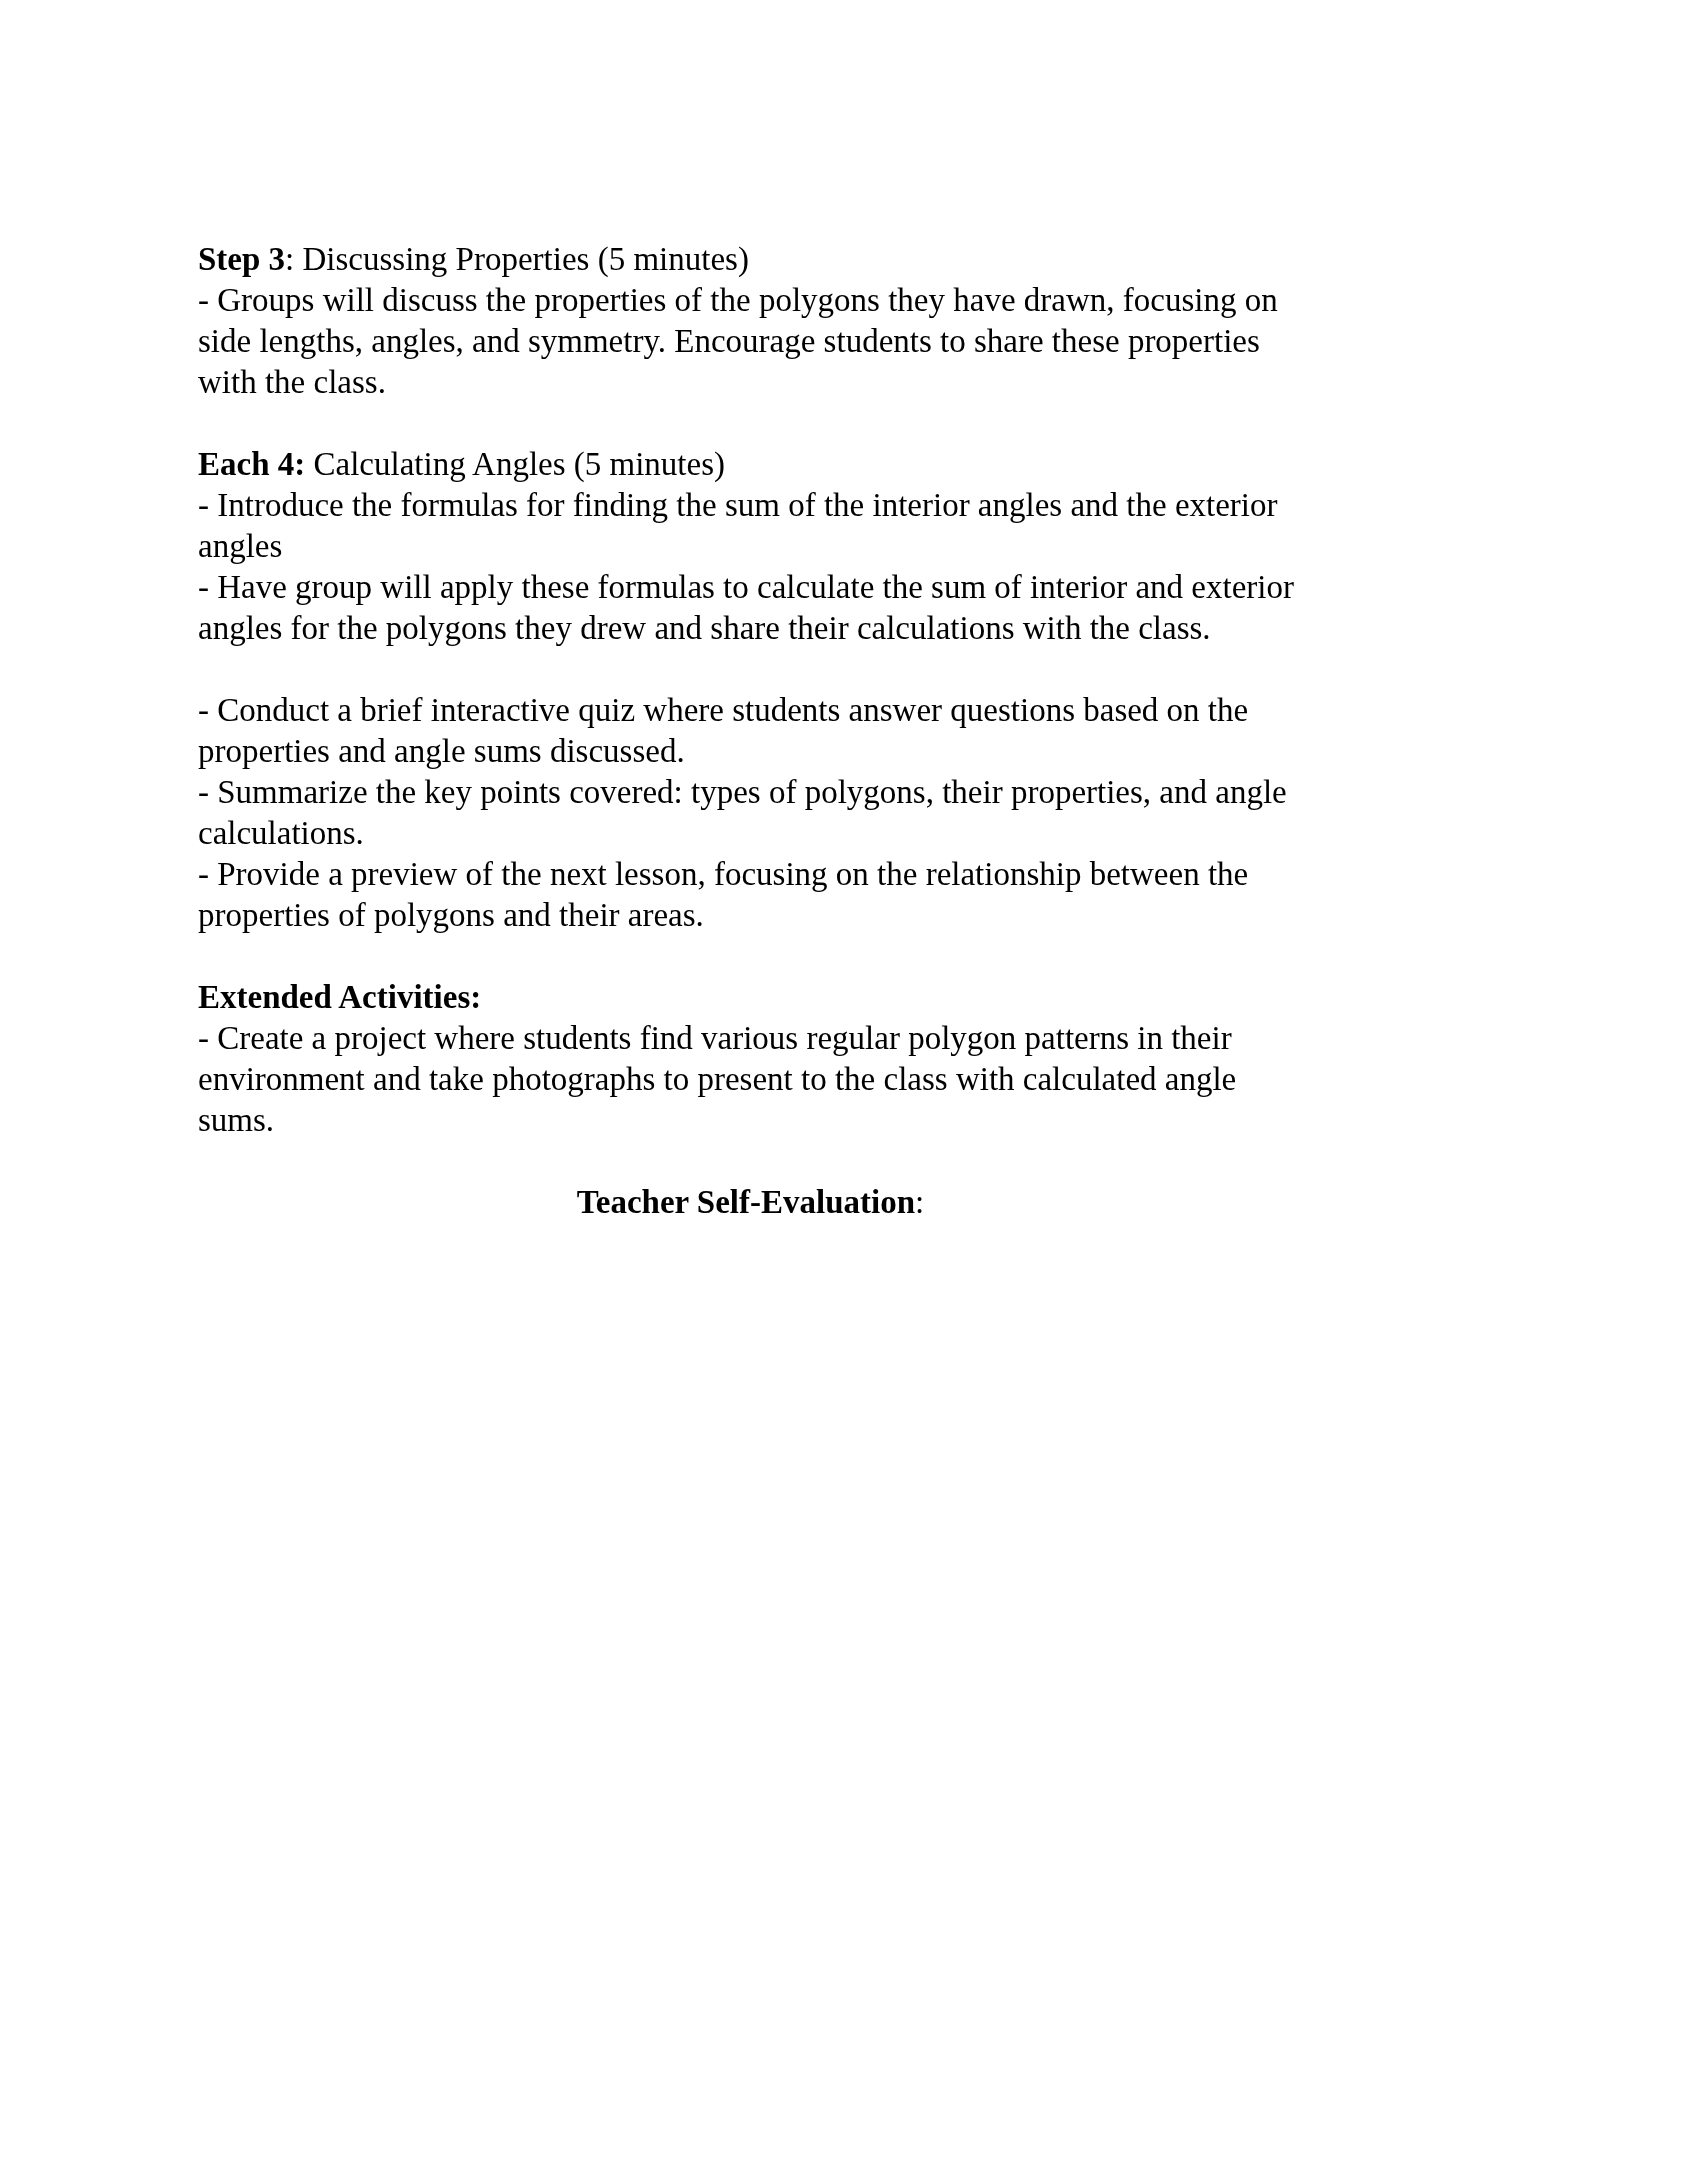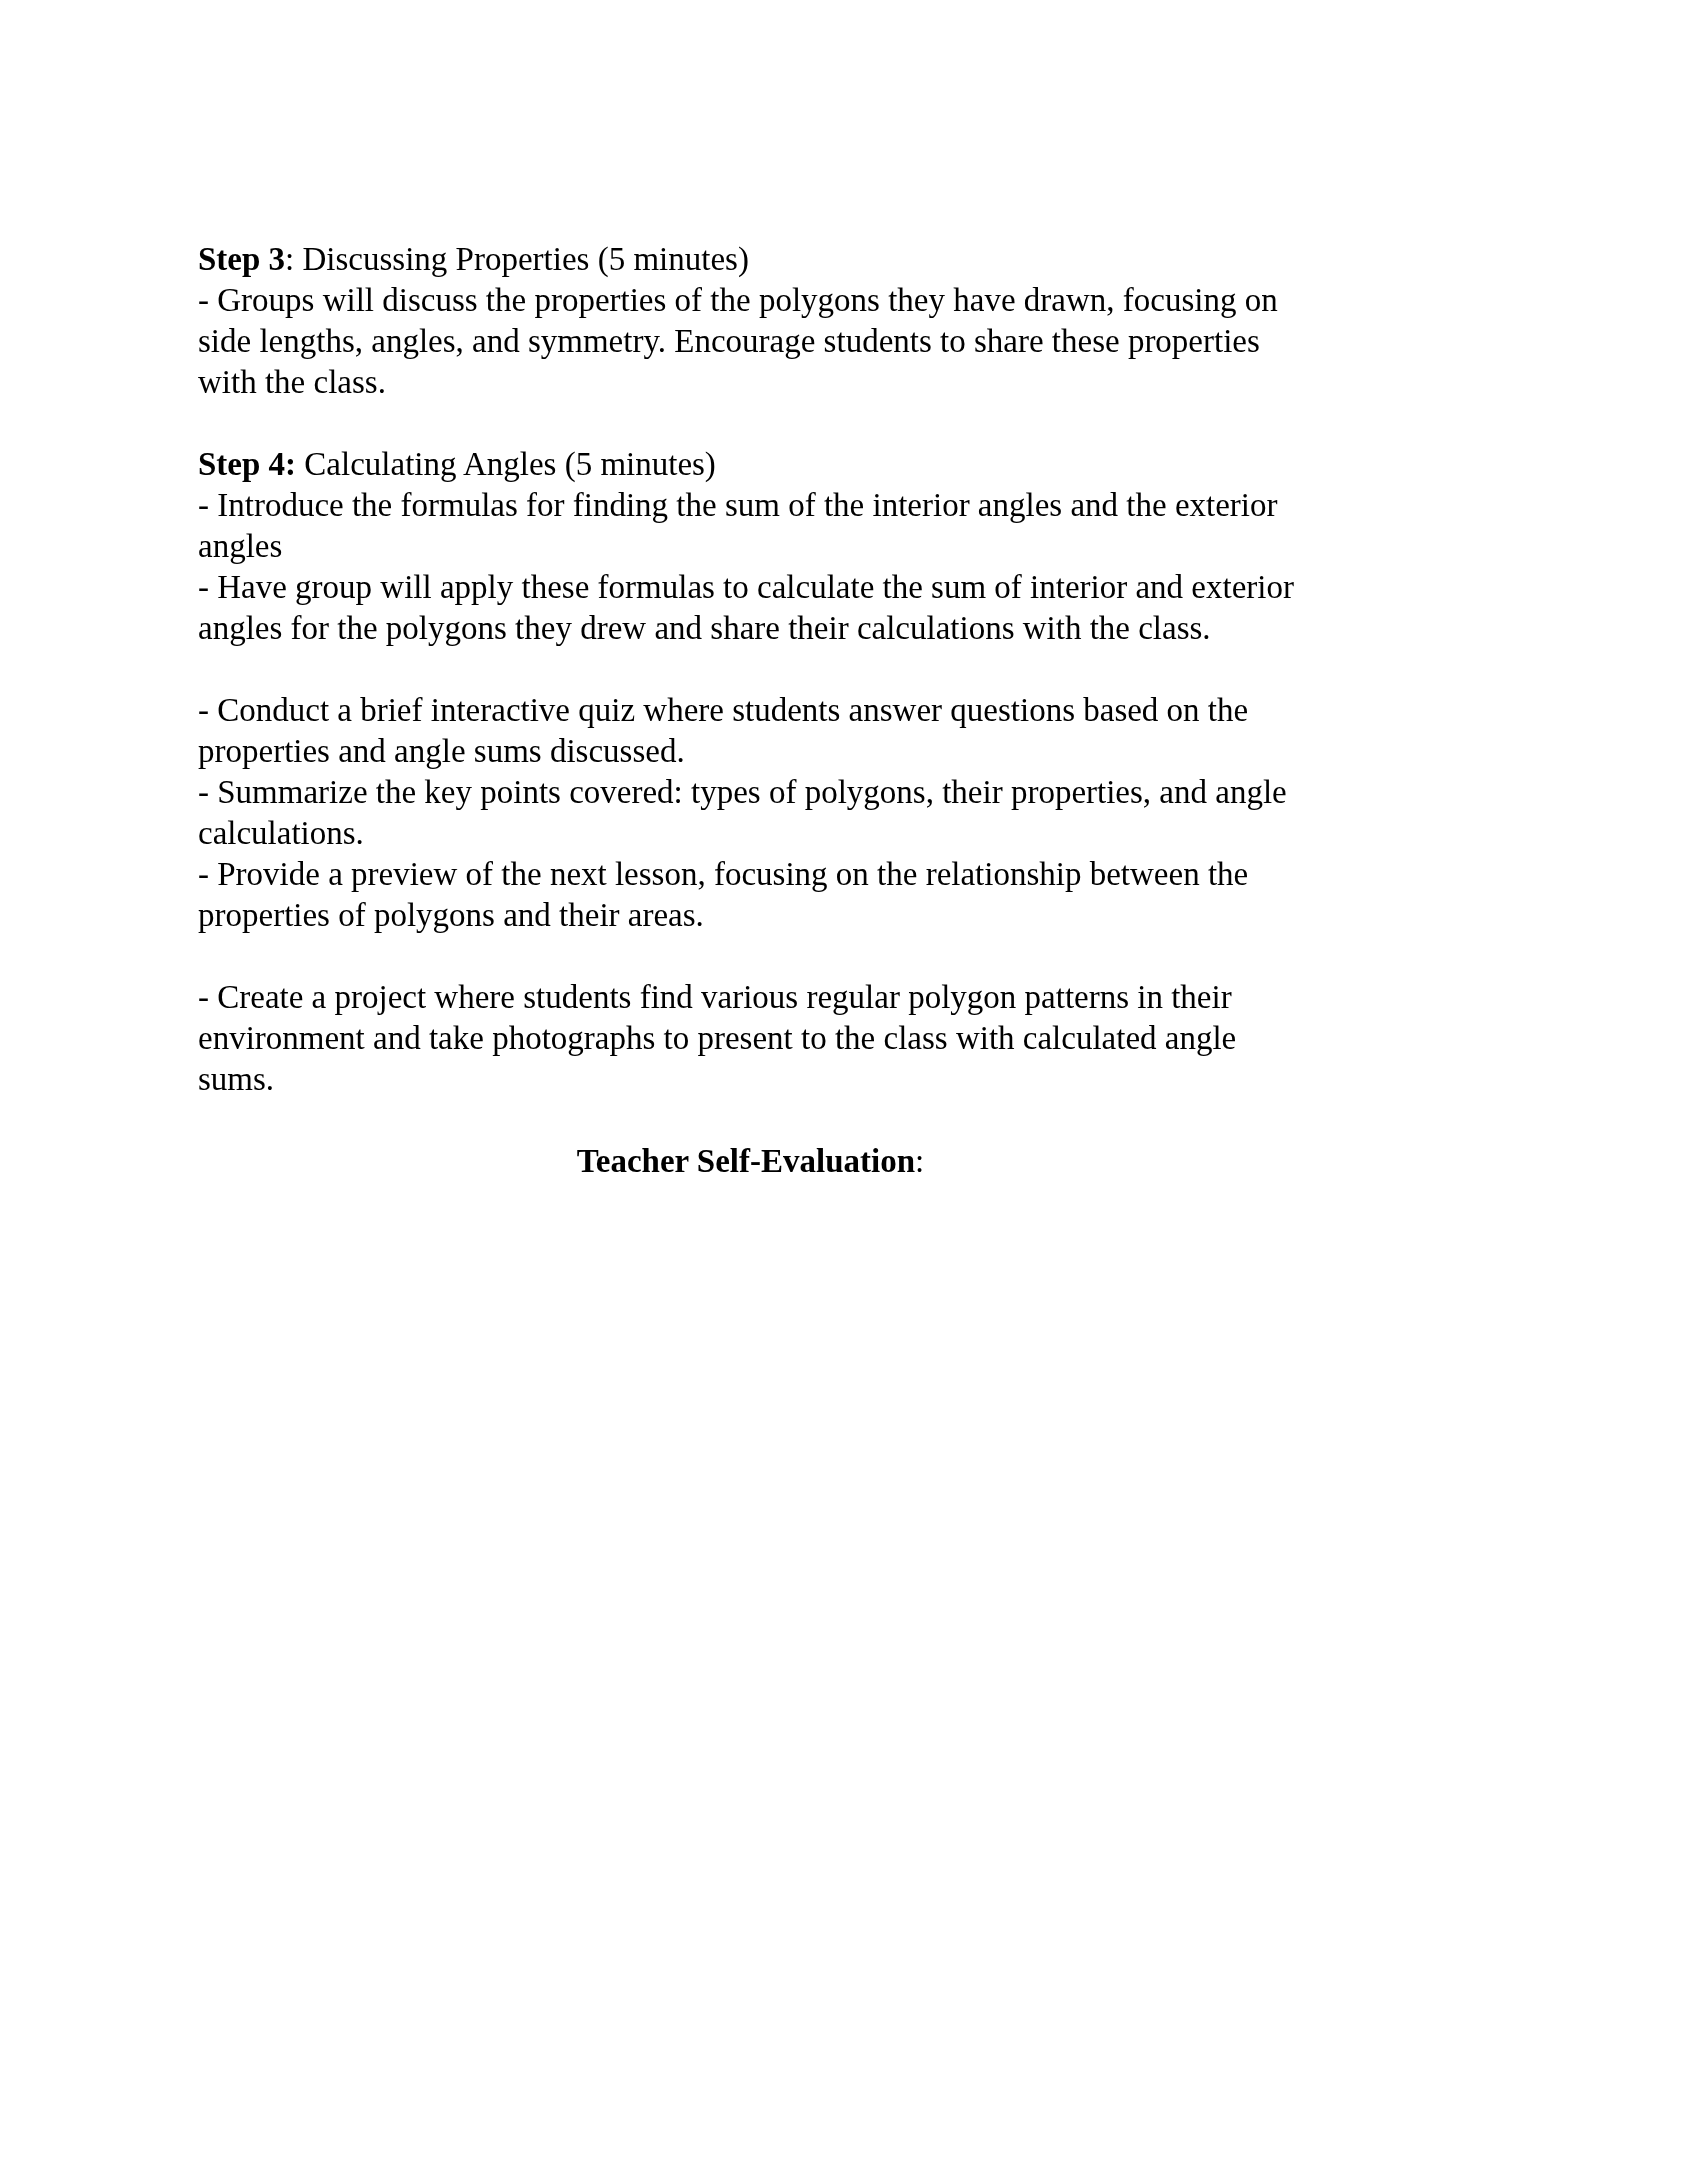--- a/index.html
+++ b/index.html
@@ -39,32 +39,33 @@
 <body>
 
 <div class="page">
 
   <section class="section">
     <p><span class="b">Step 3</span><span>: Discussing Properties (5 minutes)</span></p>
     <p>- Groups will discuss the properties of the polygons they have drawn, focusing on side lengths, angles, and symmetry. Encourage students to share these properties with the class.</p>
   </section>
 
   <section class="section">
-    <p><span class="b">Step 4:</span><span> Calculating Angles (5 minutes)</span></p>
+    <p><span class="b">Each 4:</span><span> Calculating Angles (5 minutes)</span></p>
     <p>- Introduce the formulas for finding the sum of the interior angles and the exterior angles</p>
     <p>- Have group will apply these formulas to calculate the sum of interior and exterior angles for the polygons they drew and share their calculations with the class.</p>
   </section>
 
   <section class="section">
     <p>- Conduct a brief interactive quiz where students answer questions based on the properties and angle sums discussed.</p>
     <p>- Summarize the key points covered: types of polygons, their properties, and angle calculations.</p>
     <p>- Provide a preview of the next lesson, focusing on the relationship between the properties of polygons and their areas.</p>
   </section>
 
   <section class="section">
+    <p><span class="b">Extended Activities:</span><span></span></p>
     <p>- Create a project where students find various regular polygon patterns in their environment and take photographs to present to the class with calculated angle sums.</p>
   </section>
 
   <section class="section">
     <p><span class="b">Teacher Self-Evaluation</span><span>:</span></p>
   </section>
 
 </div>
 
 

